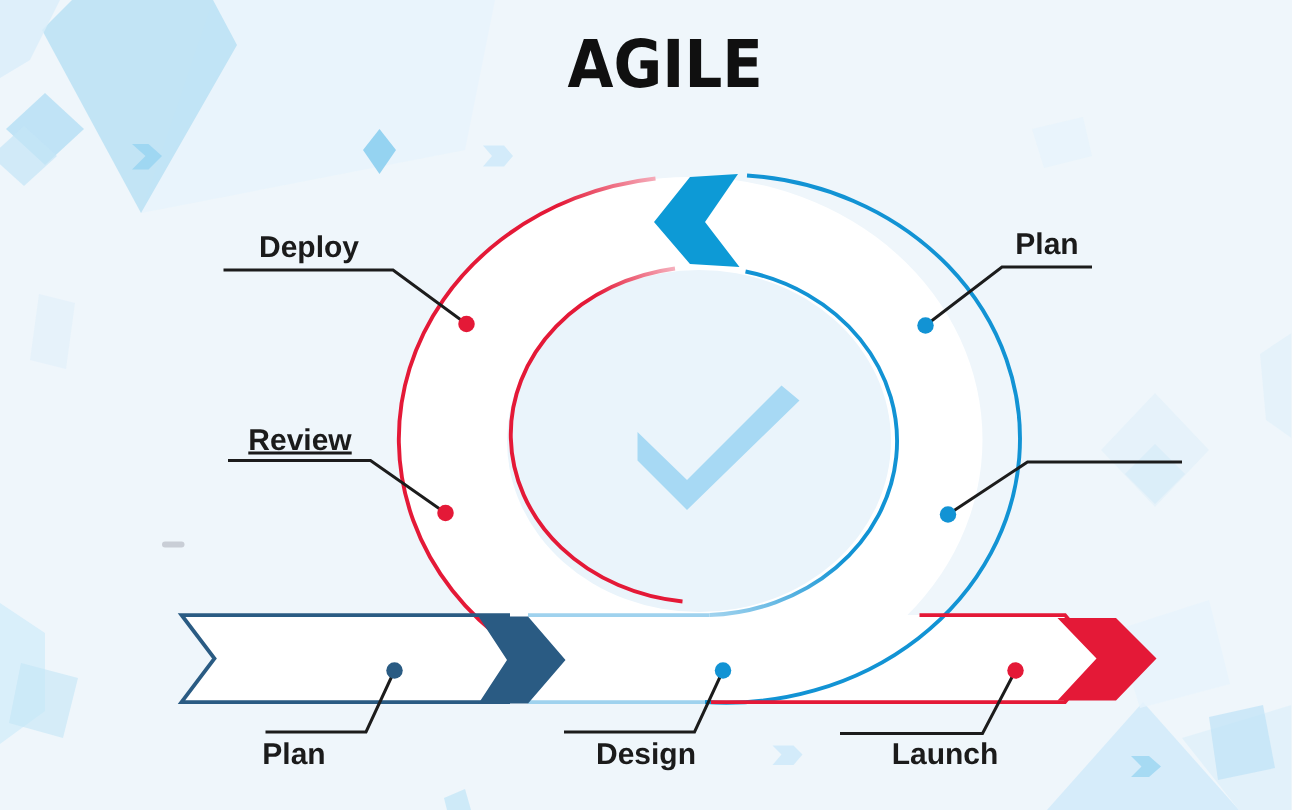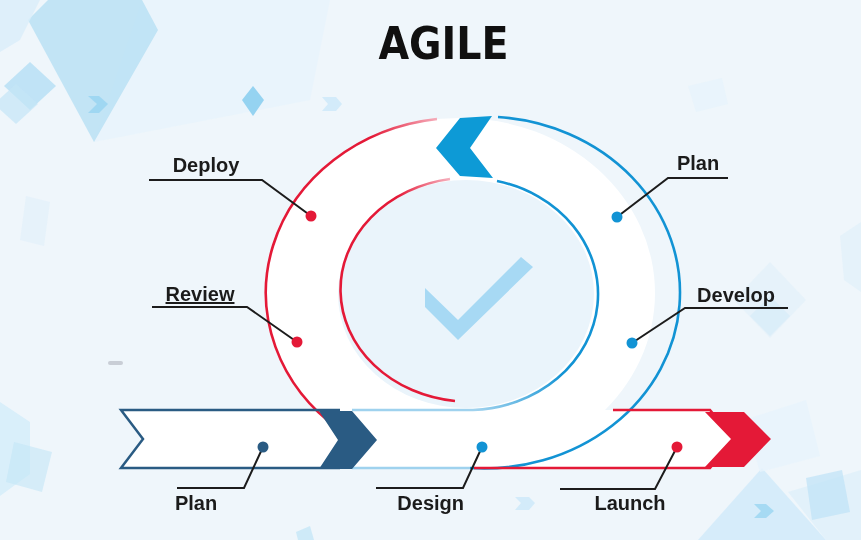--- a/index.html
+++ b/index.html
@@ -112,17 +112,16 @@
     <circle cx="482" cy="447" r="5.5" fill="#1293d4"></circle>
     <circle cx="677" cy="447" r="5.5" fill="#e41937"></circle>
   </g>
 </svg>
 
   <div id="title">AGILE</div>
 
   <div class="lbl" id="lbl-deploy">Deploy</div>
   <div class="lbl" id="lbl-test">Plan</div>
   <div class="lbl" id="lbl-review">Review</div>
-  <div class="lbl" id="lbl-develop">Develop</div>
   <div class="lbl" id="lbl-plan">Plan</div>
   <div class="lbl" id="lbl-design">Design</div>
   <div class="lbl" id="lbl-launch">Launch</div>
 </div>
 
 </body></html>

